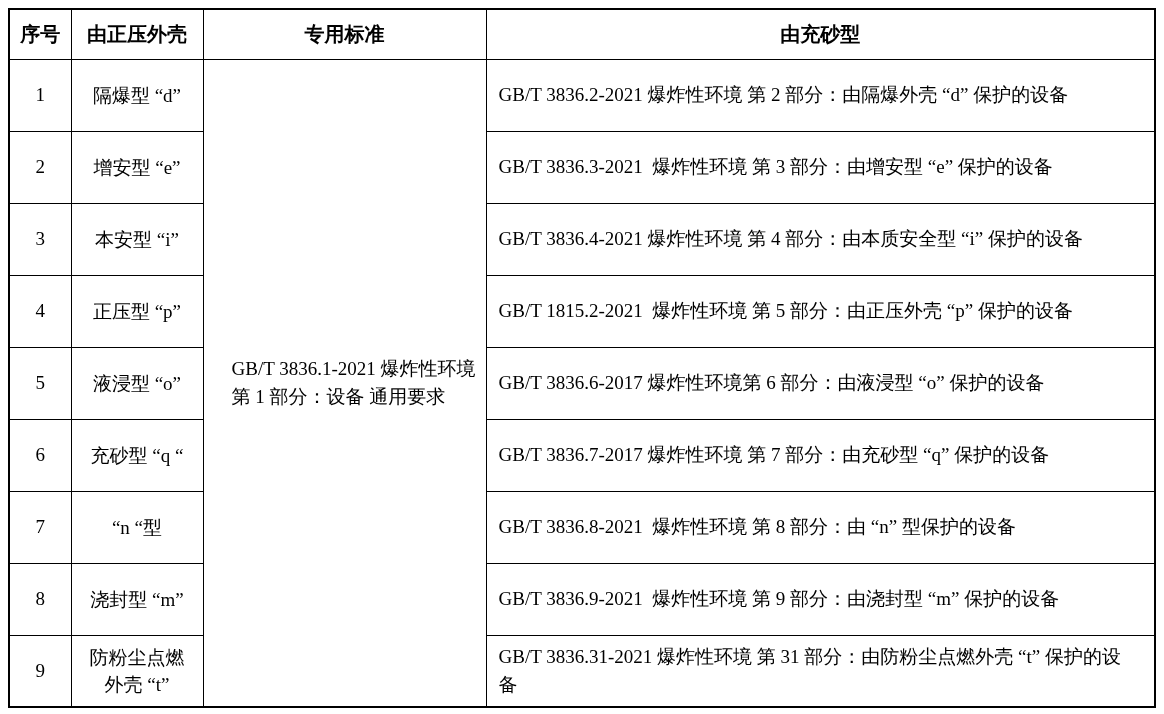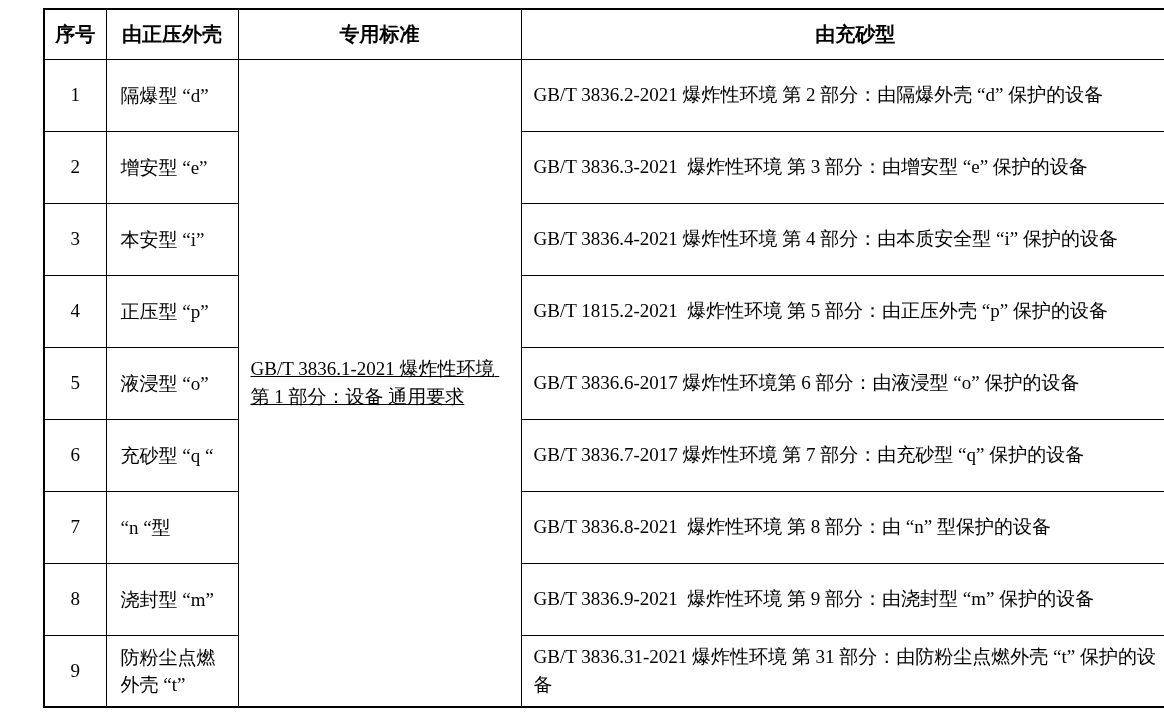--- a/index.html
+++ b/index.html
@@ -13,21 +13,20 @@
     font-family: "Liberation Serif", "DejaVu Serif", serif;
     color: #000000;
     overflow: hidden;
   }
   .canvas {
     width: 956px;
     height: 714px;
     background: #ffffff;
     box-sizing: border-box;
     padding: 8px 0 0 8px;
-    margin-left: 35px;
   }
   table.std-table {
     border-collapse: collapse;
     table-layout: fixed;
     width: 1146px;
     border: 2px solid #000000;
   }
   .std-table th,
   .std-table td {
     border: 1px solid #000000;
@@ -43,33 +42,32 @@
     white-space: pre-wrap;
   }
   tr.data-row { height: 72px; }
   tr.data-row-last { height: 66px; }
   td.cell-no {
     text-align: center;
     font-size: 19px;
     padding: 0 4px;
   }
   td.cell-type {
-    text-align: left;
+    text-align: center;
     font-size: 19px;
     line-height: 27px;
     padding: 8px 14px;
     white-space: pre-wrap;
   }
   td.cell-general {
     text-align: left;
     font-size: 19px;
     line-height: 28px;
-    padding: 4px 10px 4px 12px;
+    padding: 4px 10px 4px 28px;
     white-space: pre-wrap;
-    text-decoration: underline;
   }
   td.cell-specific {
     text-align: left;
     font-size: 19px;
     line-height: 28px;
     padding: 4px 28px 4px 12px;
     white-space: pre-wrap;
   }
 </style>
 </head>

